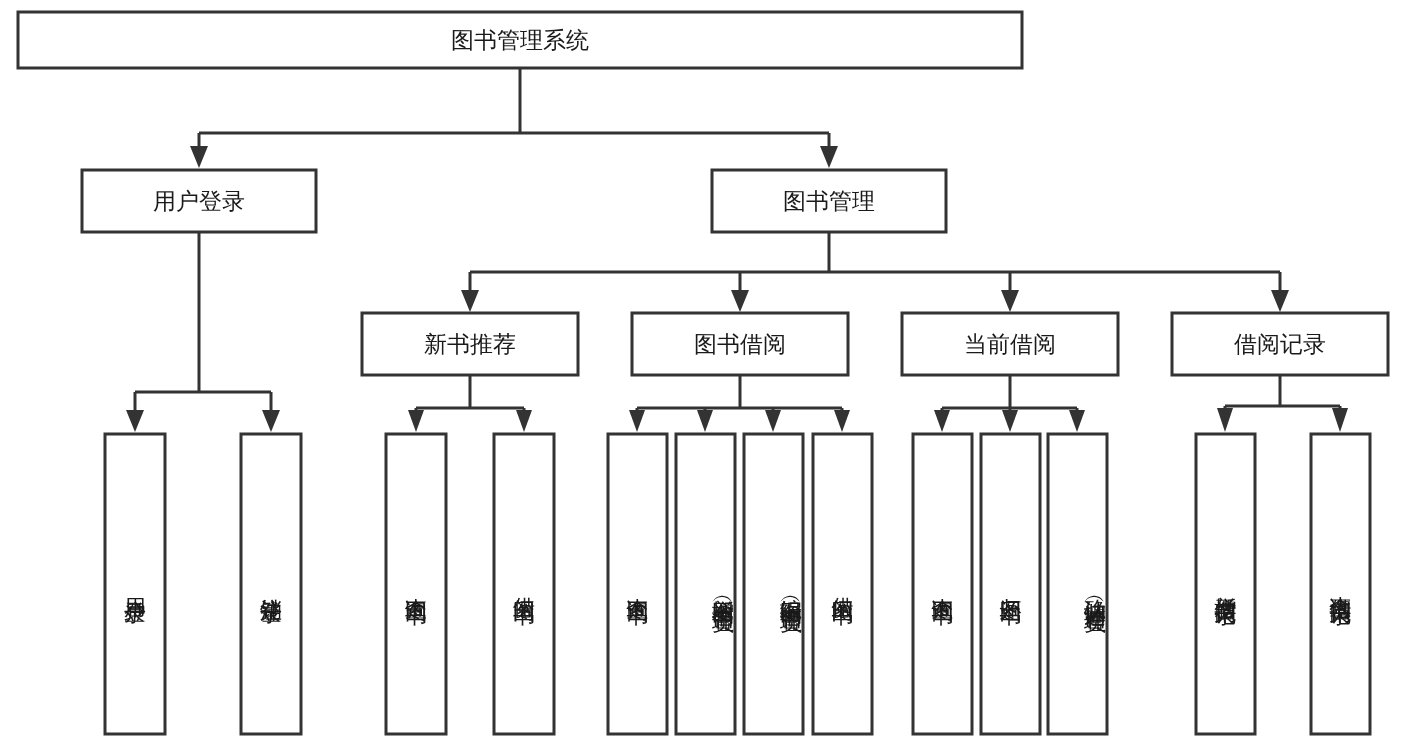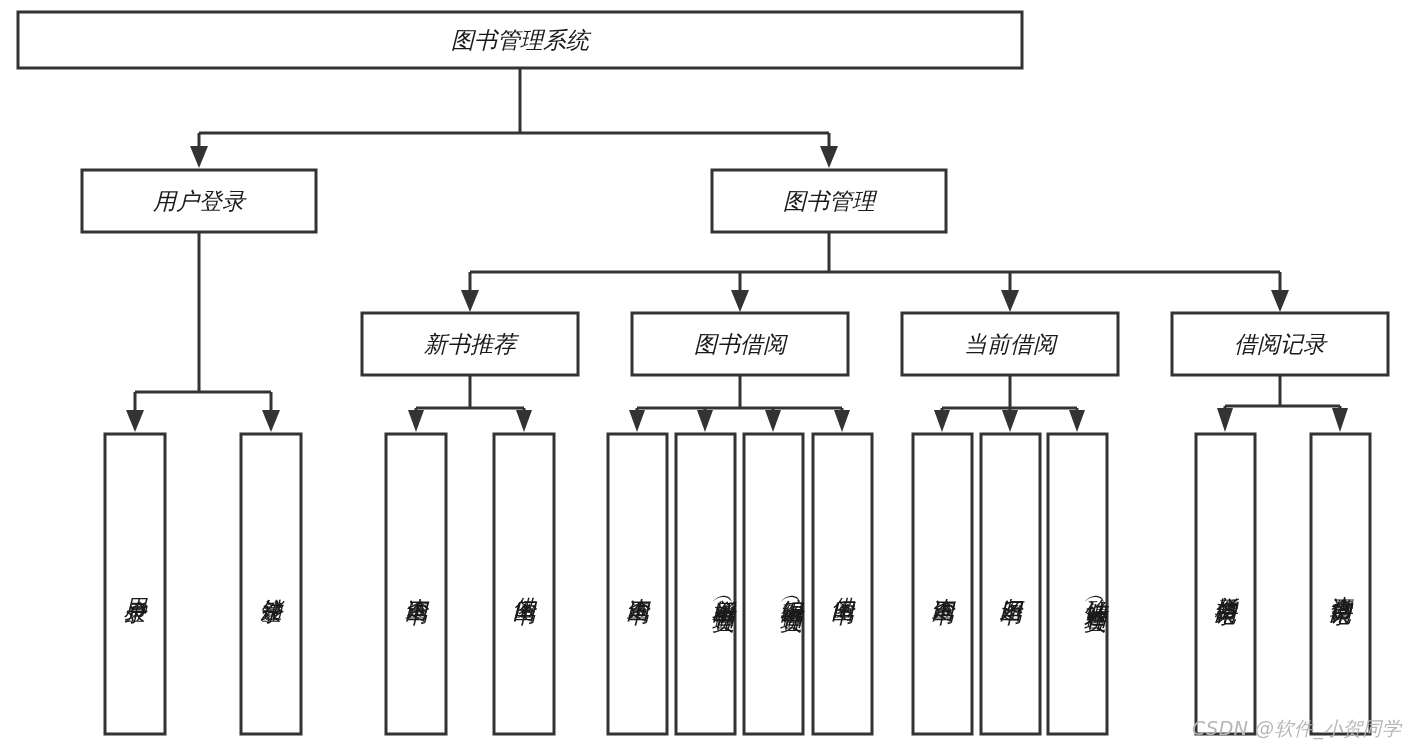--- a/index.html
+++ b/index.html
@@ -12,21 +12,20 @@
     height: 747px;
     font-family: "DejaVu Sans", "Liberation Sans", sans-serif;
     overflow: hidden;
     position: relative;
   }
   #diagram-root {
     position: relative;
     width: 1405px;
     height: 650px;
     background: #ffffff;
-    font-style: italic;
   }
   svg.diagram-canvas {
     position: absolute;
     left: 0;
     top: 0;
     width: 1405px;
     height: 747px;
   }
   .node-box {
     fill: #ffffff;
@@ -206,15 +205,14 @@
   <div class="node-label-v" style="left:744px; top:440px; width:59px; height:300px; display:flex; align-items:flex-start; justify-content:center;">编辑图书（管理员）</div>
   <div class="node-label-v" style="left:813px; top:434px; width:59px; height:300px; display:flex; align-items:center; justify-content:center;">借阅图书</div>
 
   <div class="node-label-v" style="left:913px; top:434px; width:59px; height:300px; display:flex; align-items:center; justify-content:center;">查询图书</div>
   <div class="node-label-v" style="left:981px; top:434px; width:59px; height:300px; display:flex; align-items:center; justify-content:center;">归还图书</div>
   <div class="node-label-v" style="left:1048px; top:440px; width:59px; height:300px; display:flex; align-items:flex-start; justify-content:center;">确认归还（管理员）</div>
 
   <div class="node-label-v" style="left:1196px; top:434px; width:59px; height:300px; display:flex; align-items:center; justify-content:center;">新增借阅记录</div>
   <div class="node-label-v" style="left:1311px; top:434px; width:59px; height:300px; display:flex; align-items:center; justify-content:center;">查询借阅记录</div>
 
-  <div class="watermark" style="left:1192px; top:716px;">CSDN @软件_小贺同学</div>
 
 </div>
 
 </body></html>

